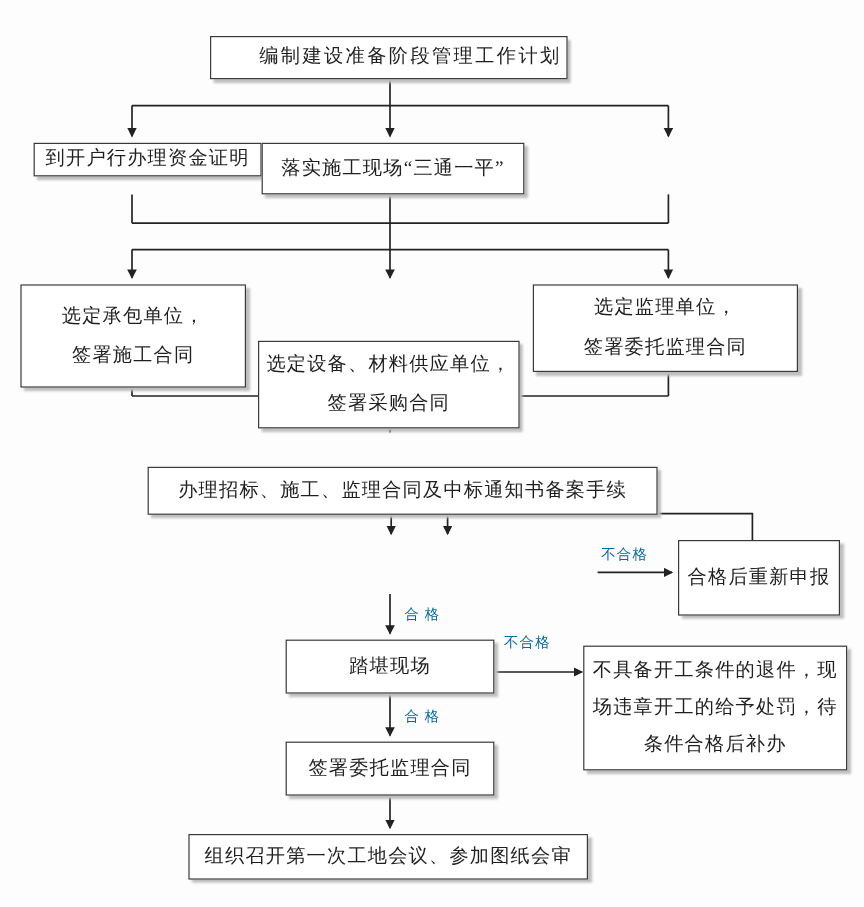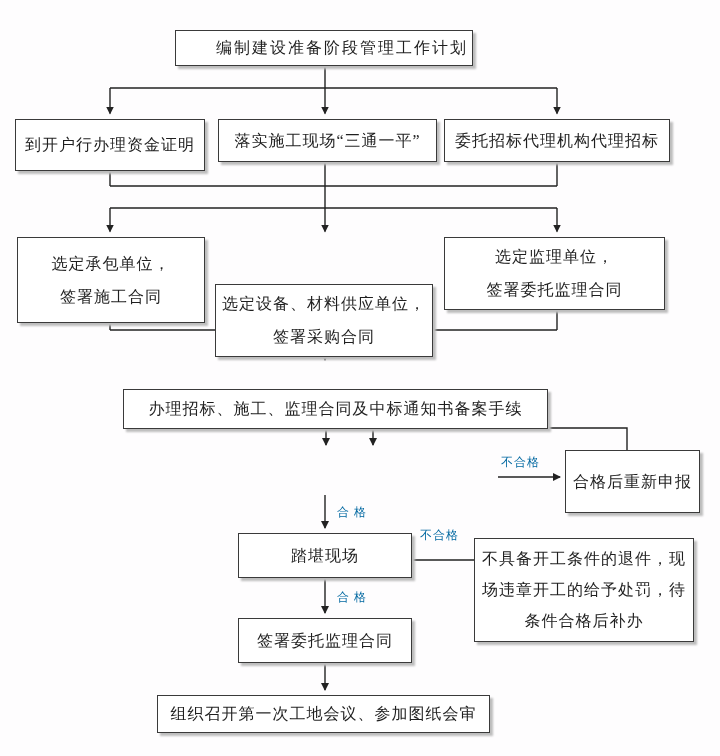--- a/index.html
+++ b/index.html
@@ -36,31 +36,31 @@
   }
   .edge-label{
     position:absolute;
     font-size:12px;
     color:#0369a1;
     letter-spacing:1px;
     white-space:nowrap;
   }
   
   .n-plan      {left:175px;top:30px; width:298px;height:36px;letter-spacing:2px;padding-left:36px;}
-  .n-fund      {left:15px; top:119px;width:190px;height:52px;}
+  .n-fund      {left:28px; top:119px;width:190px;height:28px;}
   .n-site      {left:218px;top:119px;width:219px;height:43px;}
   .n-agency    {left:444px;top:119px;width:226px;height:43px;}
   .n-contractor{left:17px; top:237px;width:188px;height:86px;}
   .n-supplier  {left:215px;top:237px;width:218px;height:73px;margin-top:47px;}
   .n-supervisor{left:444px;top:237px;width:221px;height:73px;}
   .n-filing    {left:123px;top:365px;width:425px;height:40px;margin-top:24px;}
   .n-quality   {left:103px;top:450px;width:395px;height:45px;}
   .n-return    {left:565px;top:450px;width:135px;height:63px;row-gap:9px;}
   .n-survey    {left:238px;top:533px;width:174px;height:45px;}
-  .n-reject    {left:474px;top:538px;width:220px;height:104px;row-gap:11px;}
+  .n-reject    {left:486px;top:538px;width:220px;height:104px;row-gap:11px;}
   .n-permit    {left:238px;top:618px;width:174px;height:45px;}
   .n-meeting   {left:157px;top:695px;width:333px;height:38px;}
   
   .l-fail1{left:501px;top:454px;}
   .l-pass1{left:337px;top:504px;}
   .l-fail2{left:420px;top:527px;}
   .l-pass2{left:337px;top:589px;}
 </style>
 </head>
 <body>
@@ -116,23 +116,20 @@
   </div>
 
   <div class="node n-fund">
     <span>到开户行办理资金证明</span>
   </div>
 
   <div class="node n-site">
     <span>落实施工现场“三通一平”</span>
   </div>
 
-  <div class="node n-agency">
-    <span>委托招标代理机构代理招标</span>
-  </div>
 
   <div class="node n-contractor">
     <span>选定承包单位，</span>
     <span>签署施工合同</span>
   </div>
 
   <div class="node n-supplier">
     <span>选定设备、材料供应单位，</span>
     <span>签署采购合同</span>
   </div>

